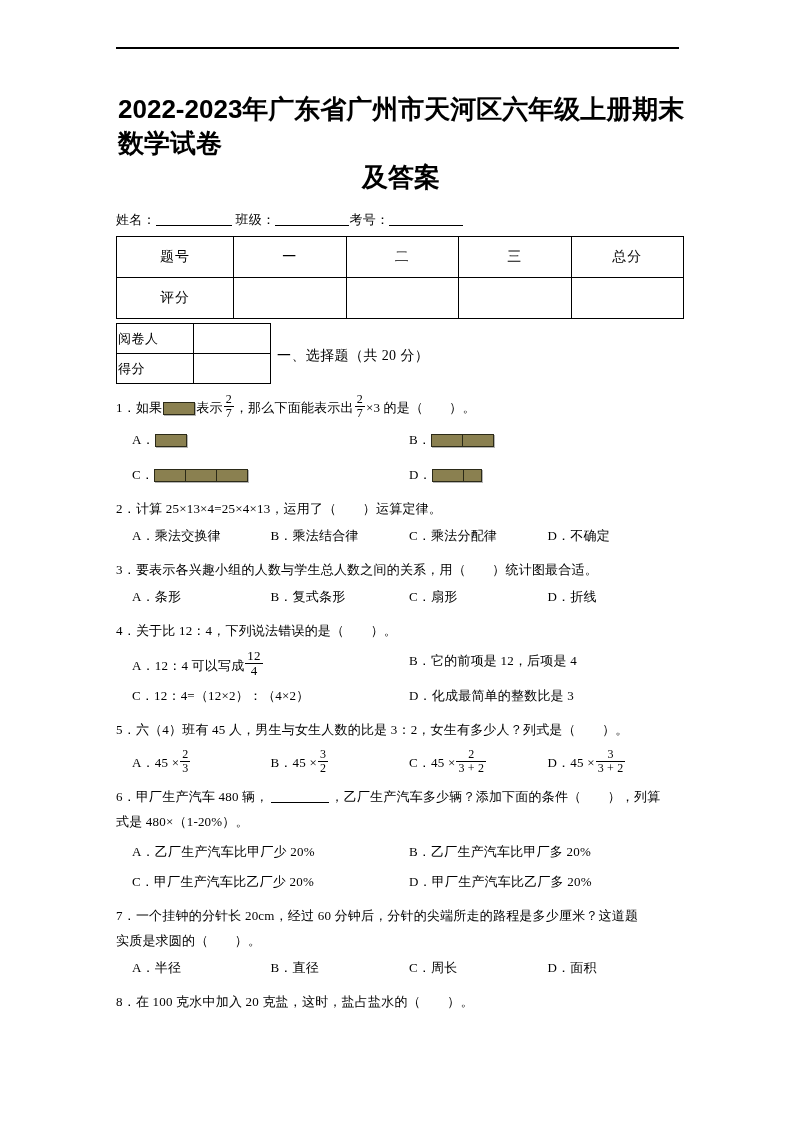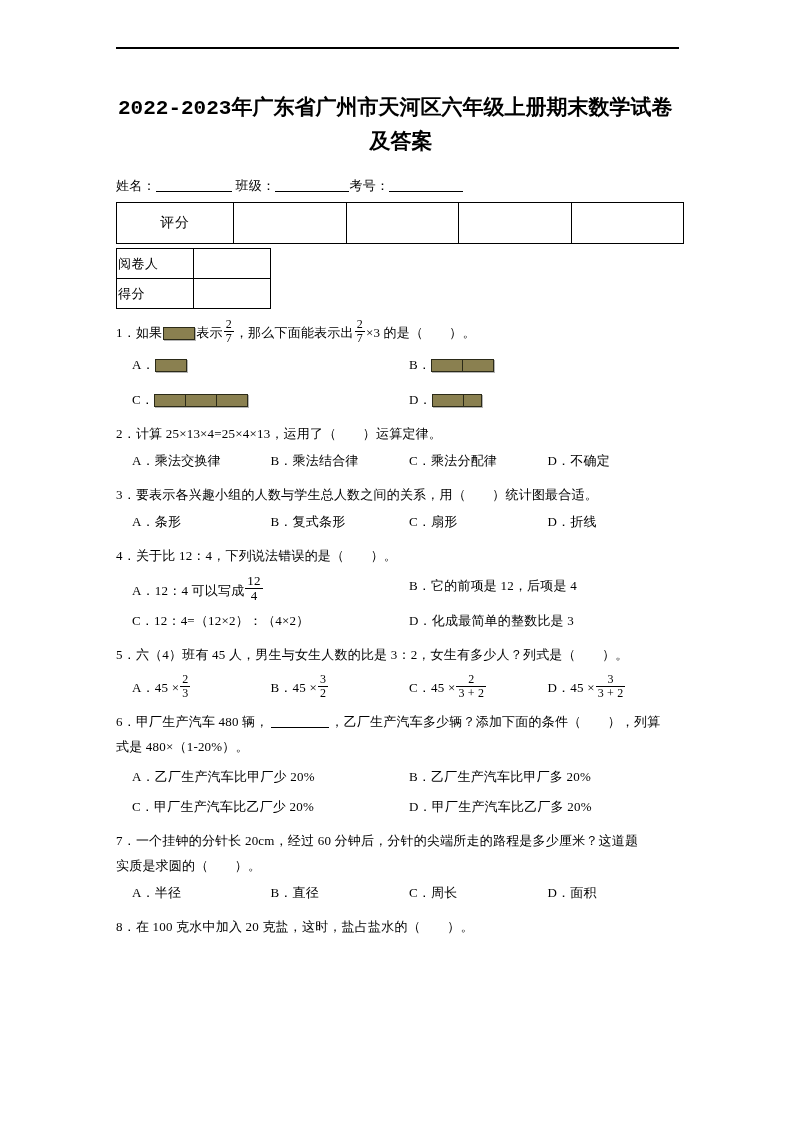--- a/index.html
+++ b/index.html
@@ -29,22 +29,22 @@
     height: 0;
     border-top: 2px solid #000;
   }
   .content {
     position: absolute;
     left: 116px;
     top: 92px;
     width: 570px;
   }
   .doc-title {
-    font-family: Liberation Mono, monospace;
-    font-size: 21px;
+    font-family: Liberation Sans, sans-serif;
+    font-size: 26px;
     font-weight: bold;
     line-height: 34px;
     text-align: center;
     letter-spacing: 0px;
     margin: 0 0 2px 0;
   }
   .title-line2 {
     text-align: center;
   }
   .title-line1 {
@@ -201,20 +201,27 @@
       <div class="title-line2">及答案</div>
     </div>
 
     <div class="info-line">
       <span>姓名：</span><span class="blank-ul w80"></span>
       <span>班级：</span><span class="blank-ul w78"></span><span>考号：</span><span class="blank-ul w76"></span>
     </div>
 
     <table class="score-table">
       <tbody>
+          <tr>
+        <td class="col-first">题号</td>
+        <td>一</td>
+        <td>二</td>
+        <td>三</td>
+        <td>总分</td>
+      </tr>
       <tr>
         <td class="col-first">评分</td>
         <td></td>
         <td></td>
         <td></td>
         <td></td>
       </tr>
     </tbody>
       </table>
 
@@ -224,20 +231,21 @@
             <tr>
           <td class="gt-label">阅卷人</td>
           <td class="gt-blank"></td>
         </tr>
         <tr>
           <td class="gt-label">得分</td>
           <td class="gt-blank"></td>
         </tr>
       </tbody>
         </table>
+      <div class="section-heading">一、选择题（共 20 分）</div>
     </div>
 
     <div class="q">
       <div class="q-stem">
         <span>1．</span><span>如果</span><span class="bar bar-inline" style="width:30px"><span class="seg" style="width:30px"></span></span><span>表示</span><span class="frac frac-inline"><span class="num">2</span><span class="den">7</span></span><span>，那么下面能表示出</span><span class="frac frac-inline"><span class="num">2</span><span class="den">7</span></span><span>×3 的是（</span><span class="paren-gap">　　</span><span>）。</span>
       </div>
       <div class="opts two-col" style="margin-top:8px">
         <div class="opt">
           <span>A．</span><span class="bar" style="width:30px"><span class="seg" style="width:30px"></span></span>
         </div>

